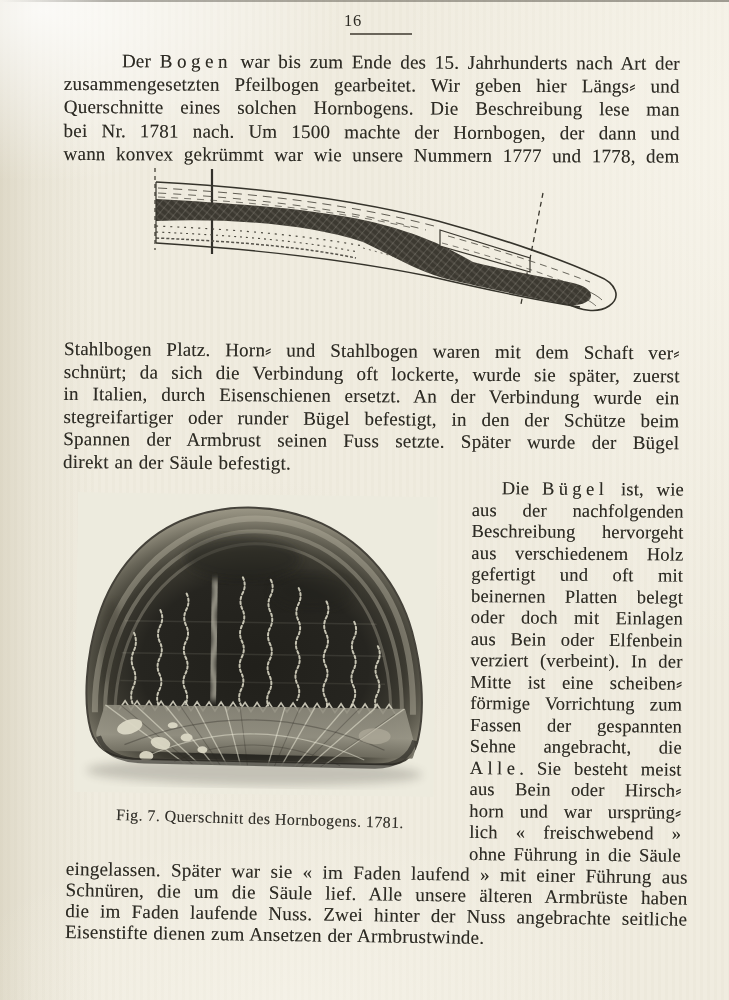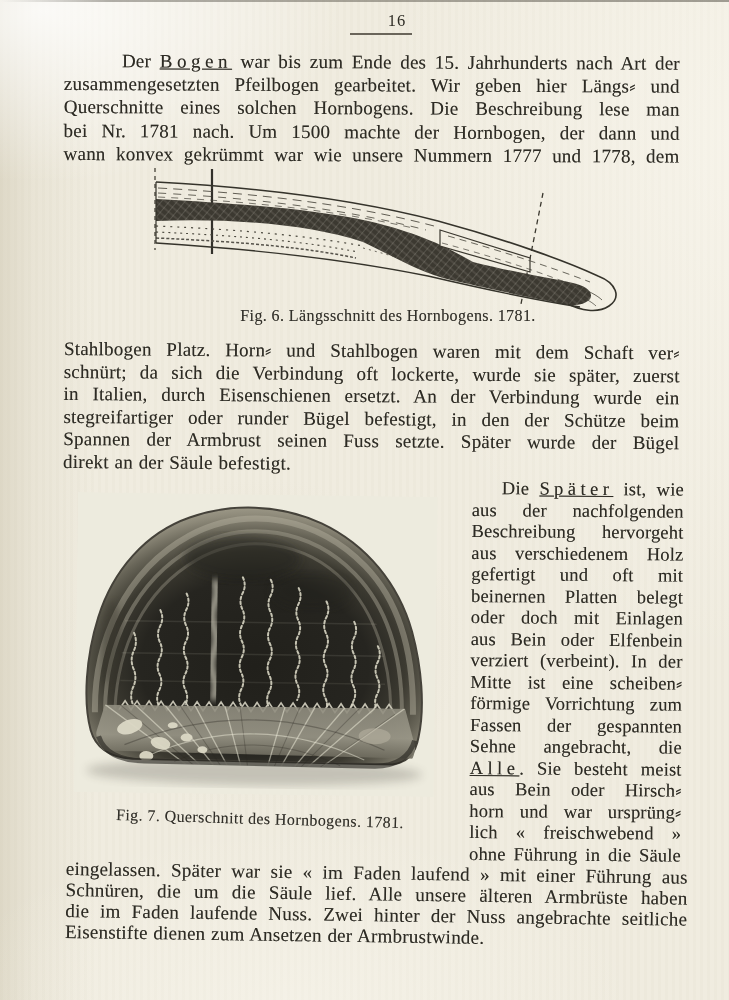--- a/index.html
+++ b/index.html
@@ -11,35 +11,35 @@
       radial-gradient(ellipse 420px 240px at 6% 1%, rgba(255,255,255,.8), rgba(255,255,255,0) 72%),
       radial-gradient(ellipse 480px 700px at 102% 14%, rgba(253,251,244,.5), rgba(253,251,244,0) 75%),
       radial-gradient(ellipse 500px 260px at 40% 101%, rgba(250,248,240,.45), rgba(250,248,240,0) 70%),
       linear-gradient(90deg, rgba(196,188,163,.40) 0px, rgba(196,188,163,.16) 34px, rgba(196,188,163,0) 95px),
       repeating-linear-gradient(90deg, rgba(118,112,92,.025) 0 3px, rgba(255,255,255,.02) 3px 7px),
       #f0ecdf;
   }
   .abs{position:absolute;}
   .topline{left:0;top:0;right:0;height:2px;
     background:linear-gradient(90deg, rgba(75,71,61,0) 0, rgba(75,71,61,.42) 110px, rgba(75,71,61,.5) 100%);}
-  .pagenum{left:344px;top:11px;width:62px;text-align:right;font-size:16.5px;letter-spacing:.05em;}
+  .pagenum{left:344px;top:11px;width:62px;text-align:left;font-size:16.5px;letter-spacing:.05em;}
   .pagenum-rule{left:350px;top:33px;width:62px;height:1.6px;background:rgba(72,68,58,.8);}
   .textline{display:block;text-align:justify;text-align-last:justify;}
   .textline.noj{text-align-last:auto;}
   .body-block{font-size:19px;letter-spacing:.012em;word-spacing:.04em;
     text-shadow:0 0 .5px rgba(45,43,36,.45);}
   .p1{left:64px;top:49px;width:616px;line-height:23.2px;transform:rotate(.25deg);transform-origin:0 0;}
   .p1 .first{text-indent:58px;}
   .p2{left:64px;top:338px;width:616px;line-height:22.5px;transform:rotate(.4deg);transform-origin:0 0;}
   .p3{left:66px;top:858px;width:622px;line-height:21px;transform:rotate(.8deg);transform-origin:0 0;}
   .rcol{left:472px;top:478px;width:212px;line-height:21.5px;font-size:18.5px;
     letter-spacing:.01em;text-shadow:0 0 .5px rgba(45,43,36,.45);
     transform:rotate(.45deg);transform-origin:0 0;}
   .rcol .first{text-indent:30px;}
-  .sp{letter-spacing:.24em;text-decoration:underline;}
+  .sp{letter-spacing:.24em;}
   .caption{font-size:16px;letter-spacing:.025em;color:#32302a;text-align:center;
     text-shadow:0 0 .4px rgba(45,43,36,.4);}
   .cap6{left:80px;top:307px;width:616px;}
   .cap7{left:92px;top:810px;width:336px;transform:rotate(1.6deg);transform-origin:50% 50%;}
   .fig6{left:128px;top:166px;}
   .fig7{left:78px;top:492px;transform:rotate(.8deg);transform-origin:0 0;}
   .photo-wash{left:62px;top:478px;width:404px;height:336px;
     background:radial-gradient(closest-side, rgba(226,222,206,.55), rgba(226,222,206,0));}
 </style>
 </head>
@@ -91,21 +91,20 @@
 
       <path d="M28 16 C140 22 230 34 310 55 C380 74 440 96 470 110 C488 117 494 131 481 140 C469 148 452 144 440 138" fill="none" stroke="#35332b" stroke-width="1.6"></path>
       <path d="M28 77 C140 84 230 96 300 110 C360 124 420 136 452 141" fill="none" stroke="#35332b" stroke-width="1.4"></path>
       <path d="M28 16 L28 77" stroke="#35332b" stroke-width="1.2"></path>
 
       <path d="M446 120 C460 124 470 130 474 134" fill="none" stroke="#46433a" stroke-width="1" opacity=".8"></path>
       <path d="M440 126 C454 130 464 136 468 140" fill="none" stroke="#46433a" stroke-width="1" opacity=".7"></path>
     </svg>
   </div>
 
-  <div class="abs caption cap6">Fig. 6. Längsschnitt des Hornbogens. 1781.</div>
 
   <div class="abs body-block p2">
     <div class="textline">Stahlbogen Platz. Horn⸗ und Stahlbogen waren mit dem Schaft ver⸗</div>
     <div class="textline">schnürt; da sich die Verbindung oft lockerte, wurde sie später, zuerst</div>
     <div class="textline">in Italien, durch Eisenschienen ersetzt. An der Verbindung wurde ein</div>
     <div class="textline">stegreifartiger oder runder Bügel befestigt, in den der Schütze beim</div>
     <div class="textline">Spannen der Armbrust seinen Fuss setzte. Später wurde der Bügel</div>
     <div class="textline noj">direkt an der Säule befestigt.</div>
   </div>
 
@@ -206,21 +205,21 @@
           <ellipse cx="128" cy="256" rx="5" ry="3.4"></ellipse>
         </g>
         <ellipse cx="300" cy="240" rx="16" ry="8" fill="#b5b1a0" opacity=".6"></ellipse>
       </g>
 
       <path d="M24 244 C30 262 48 268 70 268 L300 270 C322 270 336 260 340 244" fill="none" stroke="#23221c" stroke-width="5" opacity=".6"></path>
     </svg>
   </div>
 
   <div class="abs rcol">
-    <div class="textline first"><span>Die </span><span class="sp">Später</span><span> ist, wie</span></div>
+    <div class="textline first"><span>Die </span><span class="sp">Bügel</span><span> ist, wie</span></div>
     <div class="textline">aus der nachfolgenden</div>
     <div class="textline">Beschreibung hervorgeht</div>
     <div class="textline">aus verschiedenem Holz</div>
     <div class="textline">gefertigt und oft mit</div>
     <div class="textline">beinernen Platten belegt</div>
     <div class="textline">oder doch mit Einlagen</div>
     <div class="textline">aus Bein oder Elfenbein</div>
     <div class="textline">verziert (verbeint). In der</div>
     <div class="textline">Mitte ist eine scheiben⸗</div>
     <div class="textline">förmige Vorrichtung zum</div>

